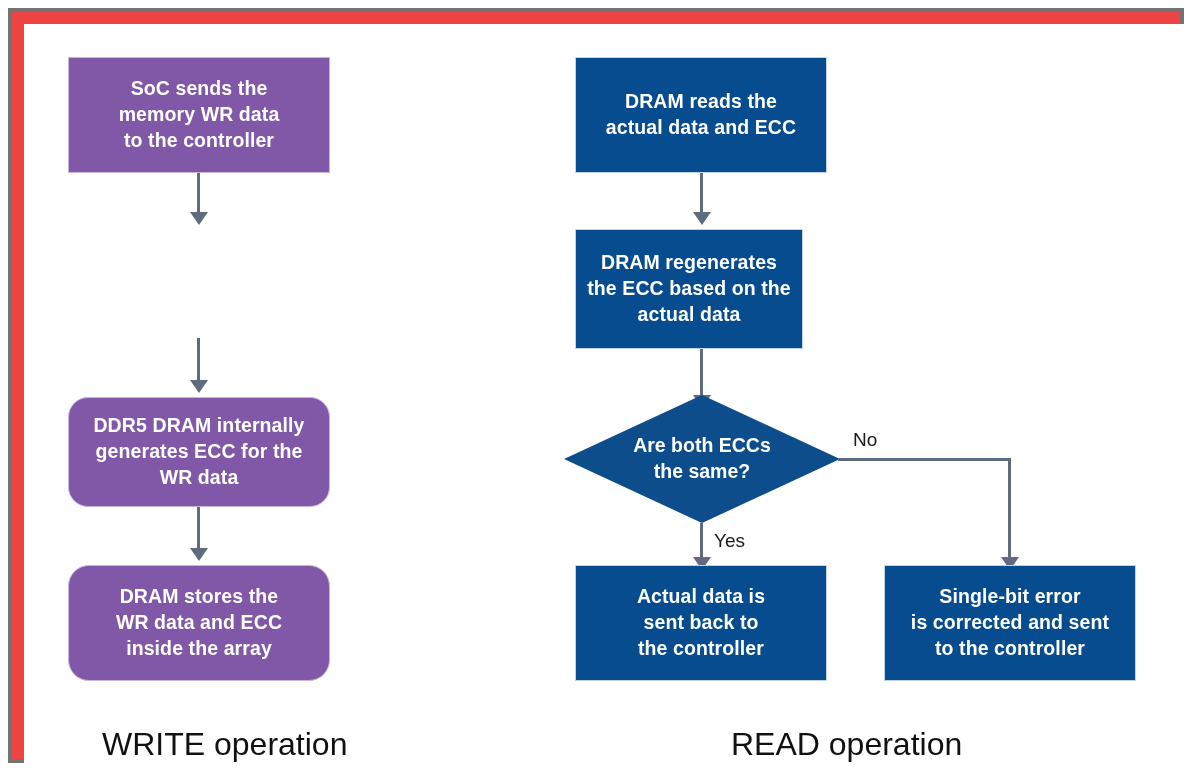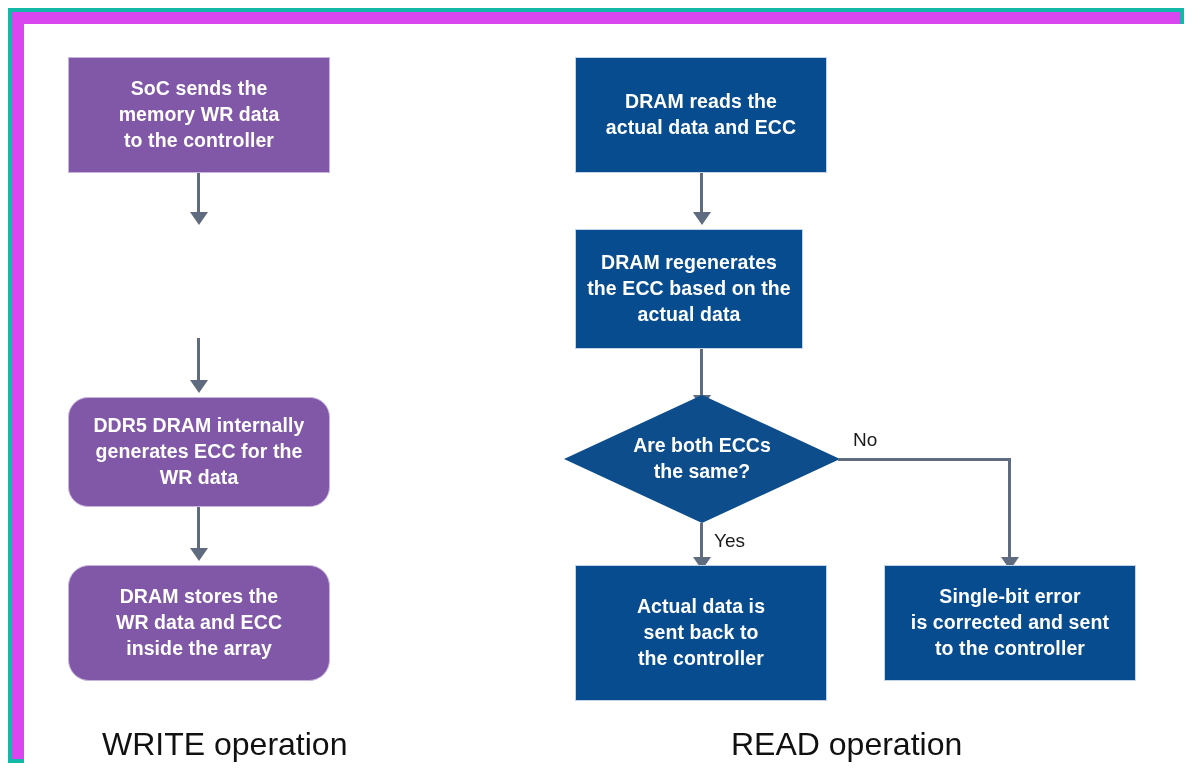--- a/index.html
+++ b/index.html
@@ -17,22 +17,22 @@
     overflow: hidden;
   }
   
   #frame {
     position: absolute;
     left: 8px;
     top: 8px;
     width: 1176px;
     height: 755px;
     box-sizing: border-box;
-    border: 4px solid #14b8a6;
-    background: #d946ef;
+    border: 4px solid #737373;
+    background: #ef4444;
     padding-left: 31px;
   }
   #frame-inner {
     position: absolute;
     left: 12px;
     top: 12px;
     width: 1168px;
     height: 747px;
     box-sizing: border-box;
     border: 1px solid #ffffff;
@@ -176,21 +176,21 @@
 
     <div class="vline" style="left:688px; top:511px; height:38px;"></div>
     <div class="arrowhead" style="left:680.5px; top:545px;"></div>
     <div class="edge-label" style="left:702px; top:518px;">Yes</div>
 
     <div class="hline" style="left:826px; top:446px; width:173px;"></div>
     <div class="vline" style="left:996px; top:446px; height:103px;"></div>
     <div class="arrowhead" style="left:988.5px; top:545px;"></div>
     <div class="edge-label" style="left:841px; top:417px;">No</div>
 
-    <div class="node blue" style="left:563px; top:553px; width:252px; height:136px;">Actual data is
+    <div class="node blue" style="left:563px; top:553px; width:252px; height:116px;">Actual data is
 sent back to
 the controller</div>
 
     <div class="node blue" style="left:872px; top:553px; width:252px; height:116px;">Single-bit error
 is corrected and sent
 to the controller</div>
 
     <div class="section-label" style="left:90px; top:714px;">WRITE operation</div>
 
     <div class="section-label" style="left:719px; top:714px;">READ operation</div>

